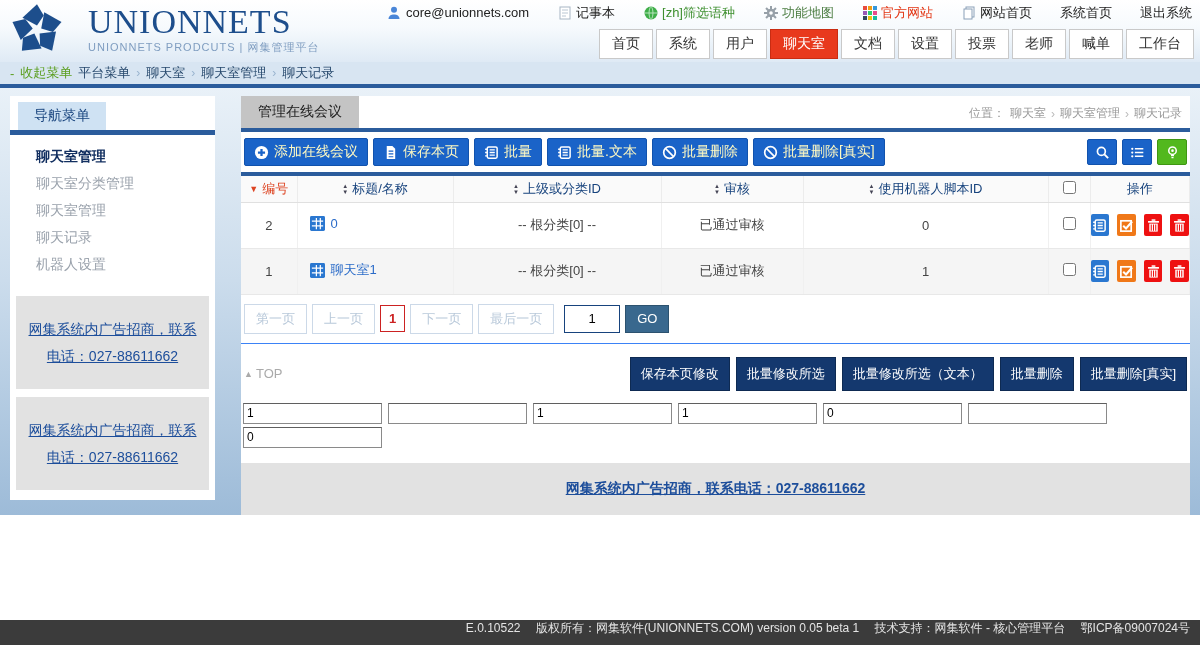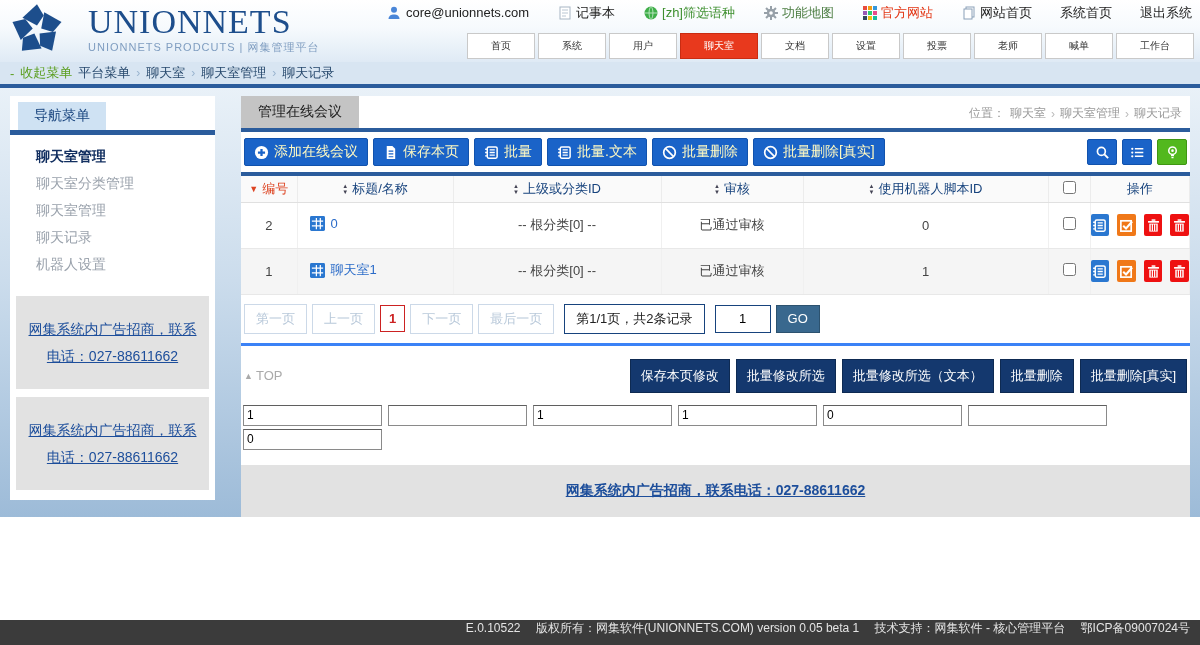--- a/index.html
+++ b/index.html
@@ -15,21 +15,21 @@
   .logo-mark { width:62px; height:56px; }
   .logo-txt { margin-left:20px; }
   .logo-title { font-family:"Liberation Serif","DejaVu Serif",serif; font-size:34px; color:#1d4e8c; letter-spacing:1px; line-height:34px; }
   .logo-sub { font-size:11px; color:#7f9dc0; letter-spacing:1px; margin-top:1px; }
   .top-links { position:absolute; right:8px; top:4px; display:flex; align-items:center; gap:28px; font-size:13px; color:#222; }
   .top-links a { text-decoration:none; color:#222; display:flex; align-items:center; gap:3px; cursor:pointer; }
   .top-links .green { color:#3d8f2e; }
   .top-links .red { color:#e23513; }
   .ic16 { width:16px; height:16px; display:inline-block; vertical-align:middle; }
   .nav-tabs { position:absolute; right:6px; bottom:3px; display:flex; gap:3px; }
-  .nav-tab { background:#fff; border:1px solid #c9c9c9; color:#333; font-size:10px; padding:5px 23px; cursor:pointer; }
+  .nav-tab { background:#fff; border:1px solid #c9c9c9; color:#333; font-size:14px; padding:5px 12px; cursor:pointer; }
   .nav-tab.active { background:#e8391d; border-color:#c92c12; color:#fff; }
   
   .crumbbar { height:26px; flex:0 0 auto; background:#d8e5f2; border-bottom:4px solid #2b5c9c;
     display:flex; align-items:center; padding:0 10px; font-size:13px; gap:6px; }
   .crumbbar .collapse { color:#5a9e1e; cursor:pointer; }
   .crumbbar .root { color:#27496d; cursor:pointer; }
   .crumbbar .sep { color:#9ab4cf; font-size:12px; }
   .crumbbar .item { color:#27496d; cursor:pointer; }
   
   .page { flex:0 0 400px; display:flex; padding:8px 10px 0 10px;
@@ -68,21 +68,21 @@
   .sort-down { color:#d42; font-size:9px; }
   .grid td { height:46px; text-align:center; font-size:13px; color:#444;
     border-bottom:1px solid #e8e8e8; border-right:1px solid #f0f0f0; }
   .grid tr.alt td { background:#f5f5f5; }
   .grid td.title-cell { text-align:left; padding-left:12px; }
   .title-link { color:#2a6bc8; text-decoration:none; display:inline-flex; align-items:center; gap:6px; cursor:pointer; }
   .ops { display:flex; justify-content:center; gap:8px; }
   .op { width:22px; height:22px; border-radius:2px; display:flex; align-items:center; justify-content:center; cursor:pointer; }
   .op.blue { background:#2a77d0; } .op.orange { background:#f07818; } .op.red { background:#ee1111; }
   
-  .pager { display:flex; align-items:center; gap:5px; padding:9px 3px; border-bottom:3px solid #3b82f6; }
+  .pager { display:flex; align-items:center; gap:5px; padding:9px 3px; border-bottom:1px solid #3b82f6; }
   .pg { font-size:13px; padding:5px 11px; border:1px solid #ccd9e8; color:#b9c9da; background:#fff; cursor:default; }
   .pg.cur { border-color:#cc2222; color:#cc2222; font-weight:bold; padding:5px 8px; cursor:pointer; }
   .pg-info { font-size:13px; padding:5px 11px; border:1px solid #17437d; color:#222; margin-left:5px; }
   .pg-input { width:56px; height:28px; border:1px solid #17437d; text-align:center; font-size:13px; margin-left:5px; }
   .pg-go { height:28px; background:#39688e; border:1px solid #2c526f; color:#fff; font-size:13px; padding:0 11px; cursor:pointer; }
   
   .actions { display:flex; align-items:center; margin-top:13px; padding:0 3px; }
   .top-link { color:#aaa; font-size:13px; display:flex; align-items:center; gap:3px; cursor:pointer; }
   .top-link .tri { font-size:9px; }
   .act-sp { flex:1; }
@@ -474,21 +474,20 @@
         </tr>
       </tbody>
     </table>
 
     <div class="pager">
       <span class="pg">第一页</span>
       <span class="pg">上一页</span>
       <span class="pg cur">1</span>
       <span class="pg">下一页</span>
       <span class="pg">最后一页</span>
-      <span class="pg-info">第1/1页，共2条记录</span>
       <input class="pg-input" value="1" style="">
       <button class="pg-go">GO</button>
     </div>
 
     <div class="actions">
       <span class="top-link">
         <span class="tri">▲</span>
         <span>TOP</span>
       </span>
       <span class="act-sp"></span>

